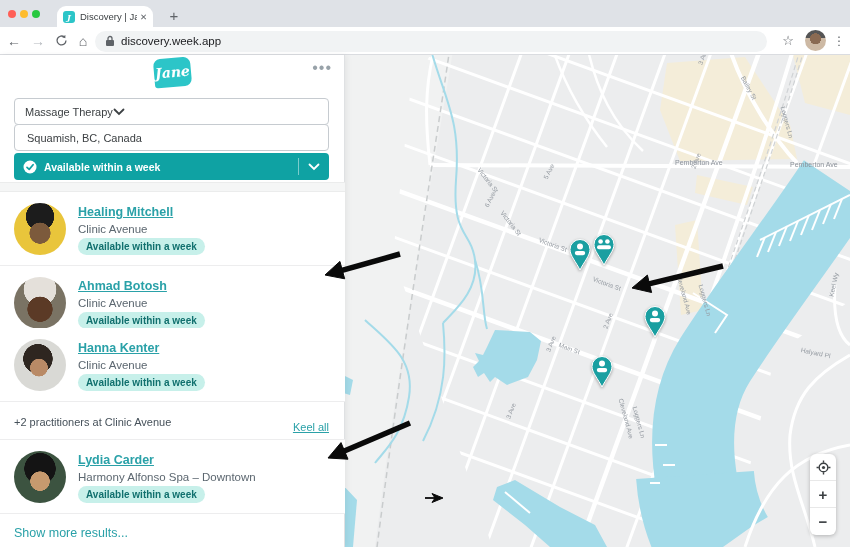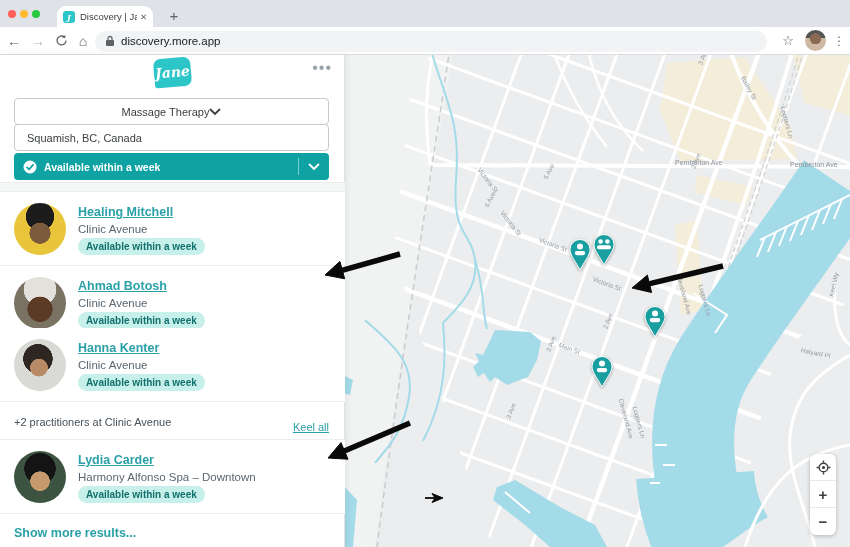--- a/index.html
+++ b/index.html
@@ -35,21 +35,21 @@
   .sidebar{position:absolute;left:0;top:55px;width:345px;height:492px;background:#fff;
     border-right:1px solid #dfe1e3;box-shadow:2px 0 6px rgba(0,0,0,.06);z-index:5}
   .logo{position:absolute;left:154px;top:3px;width:37px;height:29px;background:#2cc5c8;
     border-radius:7px 7px 7px 3px;transform:rotate(-5deg);color:#fff;text-align:center;
     font:italic bold 14px/28px "DejaVu Serif",serif}
   .sb-dots{position:absolute;left:298px;top:4px;width:34px;text-align:right;color:#98a2a9;
     font-size:16px;letter-spacing:1px}
   .field{position:absolute;left:14px;width:315px;height:27px;border:1px solid #c6cbd0;
     border-radius:4px;background:#fff;display:flex;align-items:center;padding:0 10px;
     font-size:11px;color:#3c4043}
-  .select-box{top:43px;justify-content:center;cursor:pointer}
+  .select-box{top:43px;justify-content:flex-start;cursor:pointer}
   .loc-input{top:69px}
   .loc-input input{border:none;outline:none;width:100%;font:inherit;color:inherit;background:transparent}
   .filterbar{position:absolute;left:14px;top:98px;width:315px;height:27px;background:#0fa2a3;
     border-radius:4px;display:flex;align-items:center;padding:0 9px;cursor:pointer}
   .filterbar .lbl{color:#fff;font-size:10.5px;font-weight:bold;margin-left:7px;flex:1}
   .filterbar .divider{width:1px;height:17px;background:rgba(255,255,255,.45);margin-right:9px}
   .band{position:absolute;left:0;top:127px;width:345px;height:10px;background:#f5f6f6;
     border-top:1px solid #ebecec;border-bottom:1px solid #ebecec}
   .card{position:absolute;left:0;width:345px;height:74px;border-bottom:1px solid #ededee;background:#fff}
   .avatar{position:absolute;left:14px;top:11px;width:52px;height:52px;border-radius:50%}
@@ -63,21 +63,21 @@
     radial-gradient(circle at 50% 34%,#141414 0 36%,transparent 37%),#3c5340}
   .p-name{position:absolute;left:78px;top:13px;font-size:12.5px;font-weight:bold;color:#2aa1a8;
     text-decoration:underline;cursor:pointer}
   .p-clinic{position:absolute;left:78px;top:31px;font-size:11.5px;color:#5c6770}
   .p-badge{position:absolute;left:78px;top:46px;height:17px;line-height:17px;padding:0 8px;
     border-radius:9px;background:#c7f0ea;color:#11706e;font-size:10px;font-weight:bold}
   .meta-row{position:absolute;left:0;top:359px;width:345px;height:26px;border-bottom:1px solid #ededee}
   .meta-text{position:absolute;left:14px;top:2px;font-size:11px;color:#46515a}
   .view-all{position:absolute;right:16px;top:7px;font-size:11px;color:#2aa1a8;
     text-decoration:underline;cursor:pointer}
-  .show-more{position:absolute;left:14px;top:471px;font-size:12.5px;font-weight:bold;
+  .show-more{position:absolute;left:14px;top:471px;font-size:12.5px;font-weight:normal;
     color:#2aa1a8;cursor:pointer}
 
   
   .map{position:absolute;left:345px;top:55px;width:505px;height:492px;background:#ecedee;overflow:hidden}
   .map svg.base{position:absolute;left:0;top:0}
   .slabel{position:absolute;font-size:6.5px;color:#949aa1;white-space:nowrap;transform-origin:0 50%}
   .slabel.big{font-size:7px;color:#8b9199}
   .pin{position:absolute;width:26px;height:34px;filter:drop-shadow(0 1px 1.5px rgba(0,0,0,.35));cursor:pointer}
   .mapctl{position:absolute;right:14px;bottom:12px;width:26px;background:#fff;border-radius:6px;
     box-shadow:0 1px 4px rgba(0,0,0,.25);overflow:hidden}
@@ -108,21 +108,21 @@
       <path d="M13.5,8 A5.5,5.5 0 1 1 11.6,3.8" fill="none" stroke="#5f6368" stroke-width="1.6"></path>
       <polygon points="12.8,1.2 12.8,5.2 8.8,4" fill="#5f6368"></polygon>
     </svg>
   </div>
   <div class="nav-ic" style="left:73px">⌂</div>
   <div class="omnibox">
     <svg width="10" height="12" viewBox="0 0 10 12">
       <rect x="1" y="5" width="8" height="6" rx="1" fill="#5f6368"></rect>
       <path d="M3,5 V3.5 a2,2 0 0 1 4,0 V5" fill="none" stroke="#5f6368" stroke-width="1.3"></path>
     </svg>
-    <span class="url">discovery.more.app</span>
+    <span class="url">discovery.week.app</span>
   </div>
   <div class="star">☆</div>
   <div class="chrome-avatar"></div>
   <div class="kebab">⋮</div>
 </div>
 
 <div class="sidebar">
   <div class="logo">Jane</div>
   <div class="sb-dots">•••</div>
 

